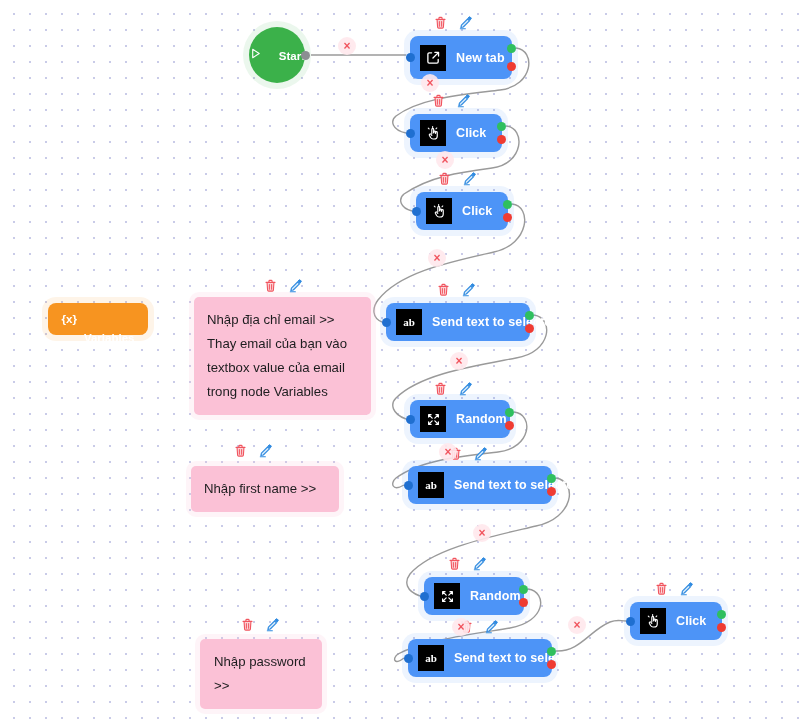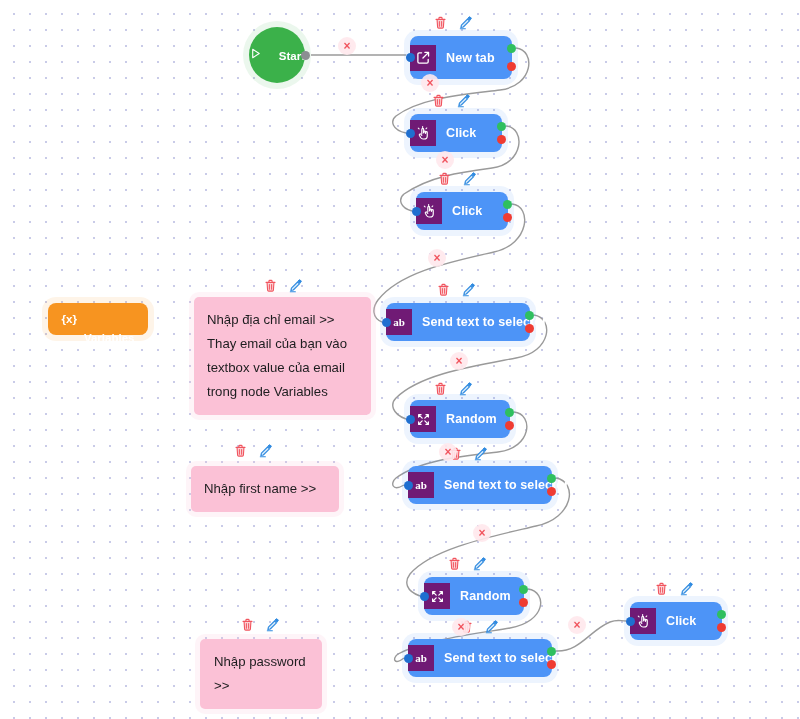--- a/index.html
+++ b/index.html
@@ -36,25 +36,26 @@
     box-sizing: border-box;
   }
   .node.blue {
     background: #4d94f7;
     box-shadow: 0 0 0 6px rgba(77,148,247,0.10);
   }
   .node-icon {
     width: 26px;
     height: 26px;
     border-radius: 0;
-    background: #701a75;
+    background: #000000;
     display: flex;
     align-items: center;
     justify-content: center;
     flex: none;
+    margin-left: 10px;
   }
   .node-icon svg { display: block; }
   .node-label {
     color: #ffffff;
     font-size: 12.5px;
     font-weight: bold;
     letter-spacing: .1px;
     margin: 0 12px 0 10px;
     white-space: nowrap;
   }

